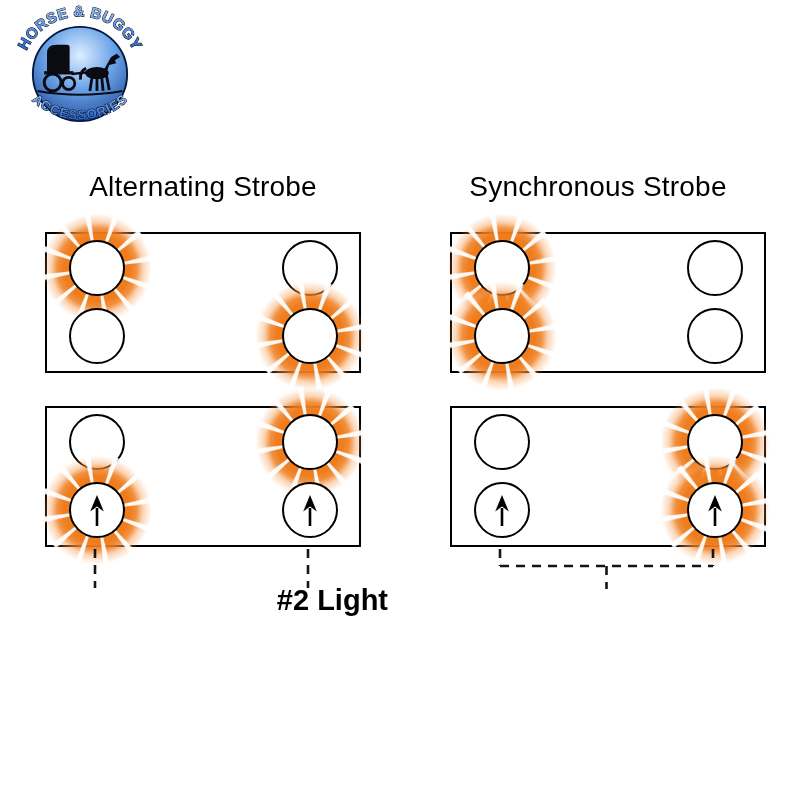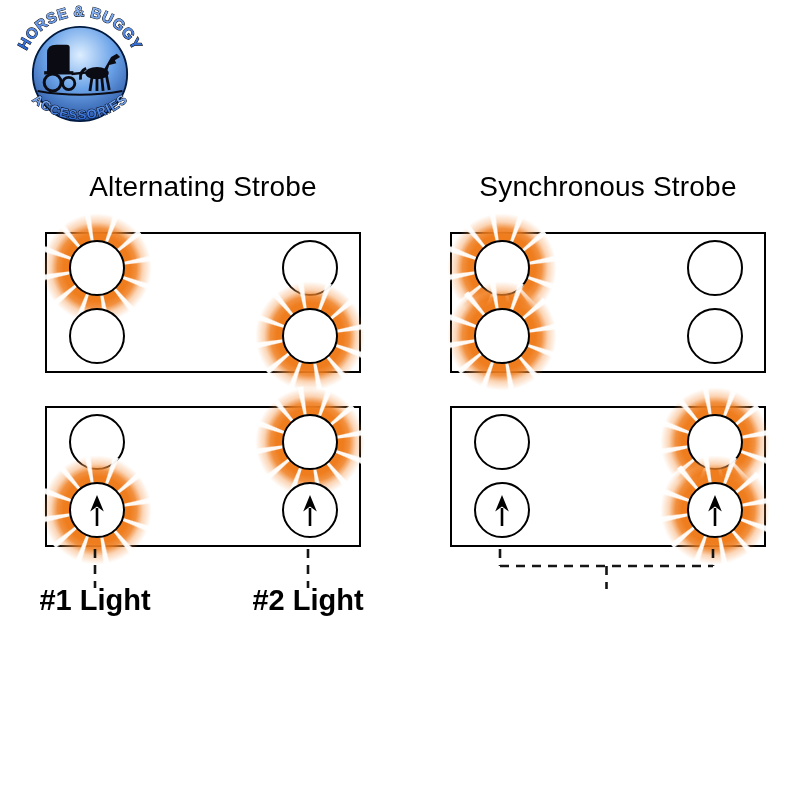--- a/index.html
+++ b/index.html
@@ -14,21 +14,21 @@
   .logo{position:absolute;left:5px;top:8px;}
   .logo svg{overflow:visible;display:block;}
 
   
   .title{
     position:absolute;top:171px;margin:0;
     font-size:28px;font-weight:500;color:#000;
     text-align:center;letter-spacing:0.2px;
   }
   #title-alt{left:45px;width:316px;}
-  #title-sync{left:450px;width:316px;}
+  #title-sync{left:440px;width:316px;}
 
   
   .box{
     position:absolute;width:312px;height:137px;
     border:2.5px solid #000;background:#fff;
   }
   #box-a1{left:45px;top:232px;}
   #box-a2{left:45px;top:406px;}
   #box-s1{left:450px;top:232px;}
   #box-s2{left:450px;top:406px;}
@@ -65,21 +65,21 @@
   .leaders line,.leaders path{
     stroke:#151515;stroke-width:2.6;stroke-dasharray:9 7;fill:none;
   }
 
   
   .light-label{
     position:absolute;top:584px;width:160px;text-align:center;
     font-size:29px;font-weight:bold;color:#000;
   }
   #label-1{left:15px;}
-  #label-2{left:228px;}
+  #label-2{left:228px;text-align:right;}
   #label-3{left:527px;}
 </style>
 </head>
 <body>
 
 <div class="page">
 
   <div class="logo">
     <svg width="150" height="132" viewBox="0 0 150 140">
       <defs>
@@ -212,16 +212,15 @@
     </div>
 
   <svg class="leaders" id="leaders-alt" width="316" height="44" viewBox="0 0 316 44">
     <line x1="50" y1="2" x2="50" y2="41"></line>
     <line x1="263" y1="2" x2="263" y2="41"></line>
   </svg>
   <svg class="leaders" id="leaders-sync" width="316" height="44" viewBox="0 0 316 44">
     <path d="M50 2 V19 M263 2 V19 M50 19 H263 M156.5 19 V42"></path>
   </svg>
 
-  <div class="light-label" id="label-1">#1 Light</div>
   <div class="light-label" id="label-2">#2 Light</div>
 
 </div>
 
 </body></html>

